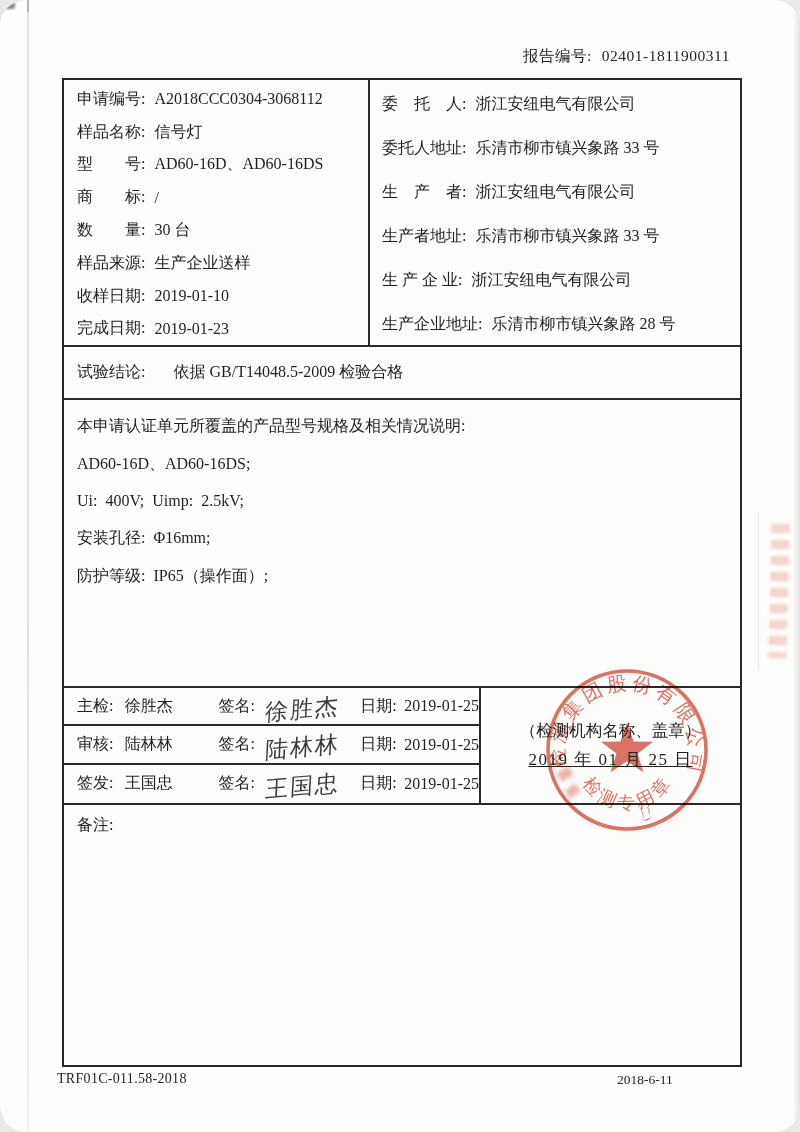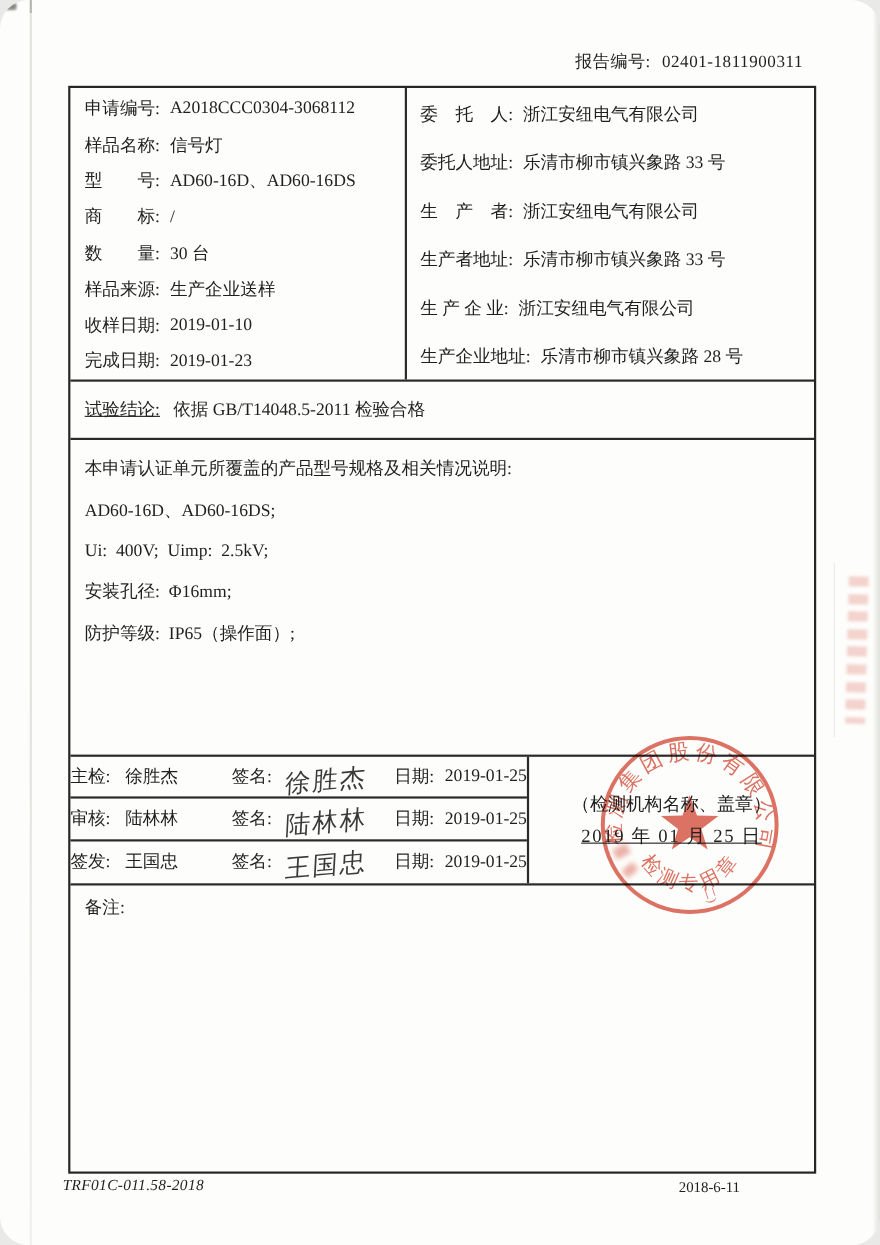--- a/index.html
+++ b/index.html
@@ -29,42 +29,42 @@
     background:transparent;font-size:16px;}
   .sec{box-sizing:border-box;}
   .sec1{display:flex;height:267px;border-bottom:2px solid #2a2a2a;}
   .sec1-left{width:306px;border-right:2px solid #2a2a2a;box-sizing:border-box;padding:3px 0 0 13px;}
   .sec1-right{flex:1;padding:2px 16px 0 12px;}
   .info-line{display:flex;align-items:center;white-space:pre;}
   .sec1-left .info-line{height:32.8px;}
   .sec1-right .info-line{height:44px;}
   .info-line .lbl{margin-right:9px;}
   .sec2{height:53px;border-bottom:2px solid #2a2a2a;display:flex;align-items:center;padding-left:13px;white-space:pre;}
-  .sec2 .lbl{margin-right:12px;text-decoration:underline;}
+  .sec2 .lbl{margin-right:28px;}
   .sec3{height:288px;border-bottom:2px solid #2a2a2a;padding:8px 0 0 13px;}
   .cov-line{height:37.4px;display:flex;align-items:center;white-space:pre;}
   .sec4{height:117px;border-bottom:2px solid #2a2a2a;display:flex;}
   .sig-left{width:415px;box-sizing:border-box;display:flex;flex-direction:column;}
-  .sig-row{height:39px;box-sizing:border-box;display:flex;align-items:center;white-space:pre;}
+  .sig-row{height:39px;box-sizing:border-box;display:flex;align-items:center;padding-left:13px;white-space:pre;}
   .sig-row.rb{border-bottom:2px solid #2a2a2a;}
   .sig-role{width:52px;}
   .sig-name{width:78px;margin-right:22px;}
   .sig-lbl{width:50px;}
   .sig-hand{width:104px;font-size:23px;transform:rotate(-5deg) skewX(-8deg);opacity:.88;position:relative;top:2px;letter-spacing:2px;}
   .sig-datelbl{width:48px;}
   .sig-right{flex:1;border-left:2px solid #2a2a2a;box-sizing:border-box;display:flex;flex-direction:column;
     justify-content:center;align-items:center;position:relative;}
   .stamp-caption{position:relative;z-index:4;font-size:16.5px;white-space:pre;}
   .stamp-date{position:relative;z-index:4;font-size:17px;letter-spacing:1.5px;margin-top:6px;white-space:pre;text-decoration:underline;}
   .sec5{flex:1;padding:10px 0 0 13px;}
   
   .stamp-svg{position:absolute;left:518px;top:641px;width:218px;height:218px;z-index:3;
     mix-blend-mode:multiply;opacity:.85;pointer-events:none;}
   
-  .footer-left{position:absolute;left:57px;top:1071px;font-size:14px;letter-spacing:.3px;font-style:italic;}
+  .footer-left{position:absolute;left:57px;top:1071px;font-size:14px;letter-spacing:.3px;}
   .footer-right{position:absolute;left:617px;top:1072px;font-size:13.5px;text-align:right;}
 </style>
 </head>
 <body>
 
 <div class="paper">
 
   <div class="scan-speck"></div>
   <div class="scan-crease"></div>
   <div class="scan-edge-right"></div>
@@ -135,21 +135,21 @@
         </div>
         <div class="info-line">
           <span class="lbl">生产企业地址:</span>
           <span class="val">乐清市柳市镇兴象路 28 号</span>
         </div>
       </div>
     </div>
 
     <div class="sec sec2">
       <span class="lbl">试验结论:</span>
-      <span class="val">依据 GB/T14048.5-2011 检验合格</span>
+      <span class="val">依据 GB/T14048.5-2009 检验合格</span>
     </div>
 
     <div class="sec sec3">
       <div class="cov-line">本申请认证单元所覆盖的产品型号规格及相关情况说明:</div>
       <div class="cov-line">AD60-16D、AD60-16DS;</div>
       <div class="cov-line">Ui:  400V;  Uimp:  2.5kV;</div>
       <div class="cov-line">安装孔径:  Φ16mm;</div>
       <div class="cov-line">防护等级:  IP65（操作面）;</div>
     </div>
 

